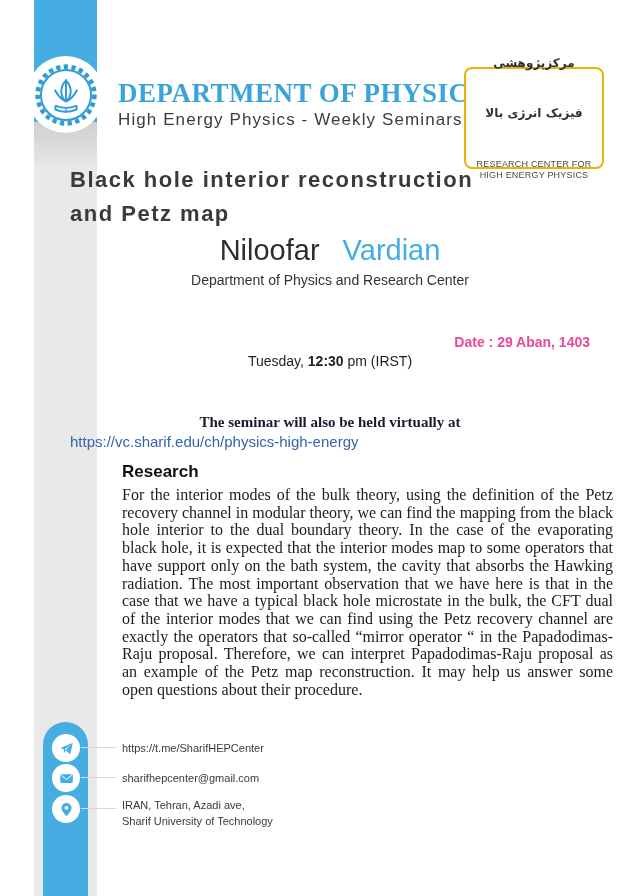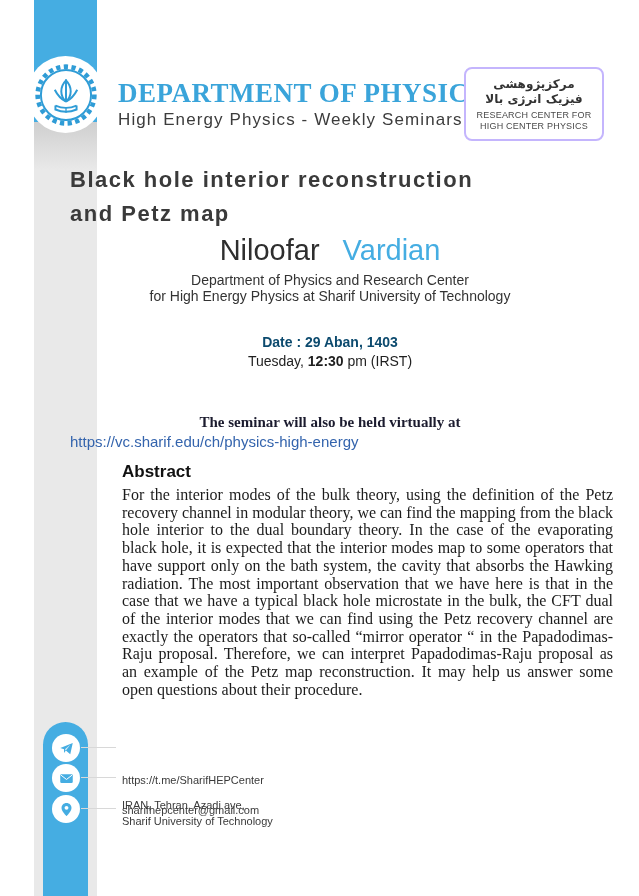--- a/index.html
+++ b/index.html
@@ -19,56 +19,56 @@
     background:#ffffff;display:flex;align-items:center;justify-content:center;}
   .pill{position:absolute;left:43px;top:722px;width:45px;height:174px;background:var(--accent);
     border-radius:23px 23px 0 0;}
   
   .dept{position:absolute;left:118px;top:78px;width:360px;
     font-family:"Liberation Serif",serif;font-weight:bold;font-size:27px;
     color:var(--deptblue);letter-spacing:.5px;white-space:nowrap;}
   .subt{position:absolute;left:118px;top:110px;font-size:17px;color:#3c3c3c;
     letter-spacing:1.1px;white-space:nowrap;}
   .rc-box{position:absolute;left:464px;top:67px;width:136px;height:66px;
-    background:#fff;border:2px solid #c4b5fd;border-radius:8px;
+    background:#fff;border:2px solid #eab308;border-radius:8px;
     display:flex;flex-direction:column;align-items:center;justify-content:center;
-    text-align:center;padding:2px 0;}
+    text-align:center;padding:16px 0;gap:35px;}
   .rc-fa{font-family:"DejaVu Sans",sans-serif;font-size:12px;font-weight:bold;color:#333;line-height:15px;direction:rtl;}
   .rc-en{font-size:9px;color:#4a4a4a;line-height:11px;letter-spacing:.2px;margin-top:3px;}
   
   .title{position:absolute;left:70px;top:163px;width:520px;text-align:left;
     font-weight:bold;font-size:22px;letter-spacing:1.5px;color:#3a3a3a;line-height:34px;}
   .speaker{position:absolute;left:70px;top:234px;width:520px;text-align:center;
     font-size:29px;color:#2e2e2e;white-space:nowrap;}
   .speaker .last{color:var(--accent);margin-left:23px;}
   .affil{position:absolute;left:70px;top:272px;width:520px;text-align:center;
     font-size:14px;line-height:16px;color:#333;}
-  .date-line{position:absolute;left:70px;top:334px;width:520px;text-align:center;
-    font-size:14px;font-weight:bold;color:#0c4a6e;}
+  .date-line{position:absolute;left:70px;top:334px;width:520px;text-align:right;
+    font-size:14px;font-weight:bold;color:#ec4899;}
   .time-line{position:absolute;left:70px;top:353px;width:520px;text-align:center;
     font-size:14px;color:#1f1f1f;}
   .time-line .b{font-weight:bold;}
   .notice{position:absolute;left:70px;top:371px;width:520px;text-align:center;
     font-size:18px;font-weight:bold;color:var(--red);}
   .virtual-text{position:absolute;left:70px;top:414px;width:520px;text-align:center;
     font-family:"Liberation Serif",serif;font-weight:bold;font-size:15px;color:#1b1b2e;}
   .virtual-link{position:absolute;left:70px;top:433px;width:520px;text-align:left;
     font-size:15px;color:var(--link);text-decoration:none;display:block;}
   
   .abs-head{position:absolute;left:122px;top:462px;font-size:17px;font-weight:bold;color:#111;}
   .abs-body{position:absolute;left:122px;top:486px;width:491px;
     font-family:"Liberation Serif",serif;font-size:16px;line-height:17.7px;
     text-align:justify;color:#1c1c1c;}
   
   .contact-row{position:absolute;left:0;width:639px;height:30px;}
   .icon-circle{position:absolute;left:52px;width:28px;height:28px;border-radius:50%;
     background:#ffffff;display:flex;align-items:center;justify-content:center;}
   .connector{position:absolute;left:81px;width:35px;height:1px;background:#d8d8d8;}
   .ctext{position:absolute;left:122px;font-size:11px;line-height:16px;color:#3a3a3a;white-space:nowrap;}
-  a.ctext{text-decoration:none;color:#3a3a3a;margin-top:32px;}
+  a.ctext{text-decoration:none;color:#3a3a3a;}
 </style>
 </head>
 <body>
 
 <div class="page">
 
   <div class="strip"></div>
   <div class="strip-shadow"></div>
   <div class="topbar"></div>
   <div class="logo">
@@ -90,47 +90,46 @@
   <div class="pill"></div>
 
   <div class="dept">DEPARTMENT OF PHYSICS</div>
   <div class="subt">High Energy Physics - Weekly Seminars</div>
 
   <div class="rc-box">
     <div class="rc-fa">مرکزپژوهشی</div>
     <div class="rc-fa">فیزیک انرژی بالا</div>
     <div class="rc-en">
       <div>RESEARCH CENTER FOR</div>
-      <div>HIGH CENTER PHYSICS</div>
+      <div>HIGH ENERGY PHYSICS</div>
     </div>
   </div>
 
   <div class="title">
     <span>Black hole interior reconstruction</span><br>
     <span>and Petz map</span>
   </div>
 
   <div class="speaker">
     <span class="first">Niloofar</span><span class="last">Vardian</span>
   </div>
 
   <div class="affil">
     <div>Department of Physics and Research Center</div>
-    <div>for High Energy Physics at Sharif University of Technology</div>
   </div>
 
   <div class="date-line">Date : 29 Aban, 1403</div>
   <div class="time-line">
     <span>Tuesday, </span><span class="b">12:30</span><span> pm (IRST)</span>
   </div>
 
   <div class="virtual-text">The seminar will also be held virtually at</div>
   <a class="virtual-link" href="#">https://vc.sharif.edu/ch/physics-high-energy</a>
 
-  <div class="abs-head">Abstract</div>
+  <div class="abs-head">Research</div>
   <div class="abs-body">For the interior modes of the bulk theory, using the definition of the Petz recovery channel in modular theory, we can find the mapping from the black hole interior to the dual boundary theory. In the case of the evaporating black hole, it is expected that the interior modes map to some operators that have support only on the bath system, the cavity that absorbs the Hawking radiation. The most important observation that we have here is that in the case that we have a typical black hole microstate in the bulk, the CFT dual of the interior modes that we can find using the Petz recovery channel are exactly the operators that so-called “mirror operator “ in the Papadodimas-Raju proposal. Therefore, we can interpret Papadodimas-Raju proposal as an example of the Petz map reconstruction. It may help us answer some open questions about their procedure.</div>
 
   <div class="contact-row" style="top:734px;">
     <div class="icon-circle" style="top:0;">
       <svg width="15" height="15" viewBox="0 0 24 24">
         <path fill="#45ade2" d="M2 11 L22 3 L18 21 L11 15 L8 19 L8 13 Z"></path>
         <path fill="#ffffff" d="M11 15 L18 6 L9.5 13 Z" opacity="0.8"></path>
       </svg>
     </div>
     <div class="connector" style="top:13px;"></div>

